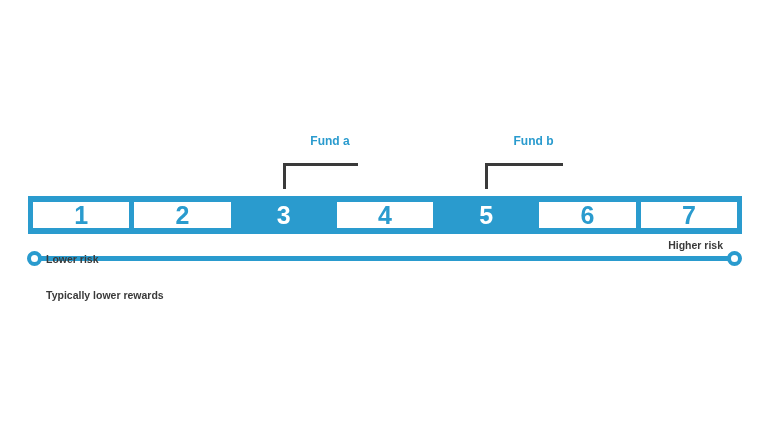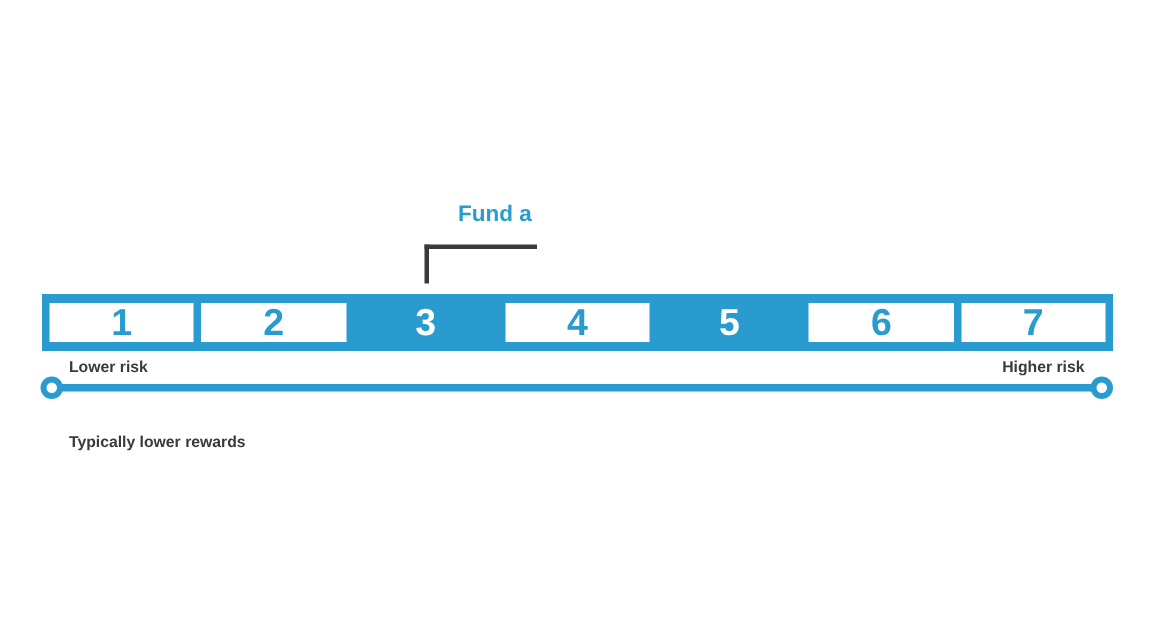--- a/index.html
+++ b/index.html
@@ -25,21 +25,21 @@
     border-left: 3px solid #3a3a3a;
     box-sizing: border-box;
   }
   .bracket .fund-label {
     position: absolute;
     top: -32px;
     left: 0;
     right: -16px;
     text-align: center;
     color: #2a9bce;
-    font-size: 15px;
+    font-size: 12px;
     font-weight: bold;
     white-space: nowrap;
   }
   #bracket-fund-a { left: 283px; width: 75px; }
   #bracket-fund-b { left: 485px; width: 78px; }
 
   
   .scale-bar {
     position: absolute;
     left: 28px;
@@ -92,34 +92,37 @@
 
   
   .axis-label {
     position: absolute;
     color: #3a3a3a;
     font-size: 10.5px;
     font-weight: bold;
     line-height: 11px;
     white-space: nowrap;
   }
-  #label-lower-risk          { left: 46px;  top: 240px; }
+  #label-lower-risk          { left: 46px;  top: 254px; }
   #label-lower-rewards       { left: 46px;  top: 266px; margin-top: 24px; }
   #label-higher-risk         { right: 47px; top: 240px; text-align: left; }
   #label-higher-rewards      { right: 47px; top: 266px; text-align: right; }
 </style>
 </head>
 <body>
 
 <div id="stage">
 
   <div class="bracket" id="bracket-fund-a">
     <div class="fund-label">Fund a</div>
   </div>
 
+  <div class="bracket" id="bracket-fund-b">
+    <div class="fund-label">Fund b</div>
+  </div>
 
   <div class="scale-bar">
     <div class="scale-segment">1</div>
     <div class="scale-segment">2</div>
     <div class="scale-segment highlighted">3</div>
     <div class="scale-segment">4</div>
     <div class="scale-segment highlighted">5</div>
     <div class="scale-segment">6</div>
     <div class="scale-segment">7</div>
   </div>

